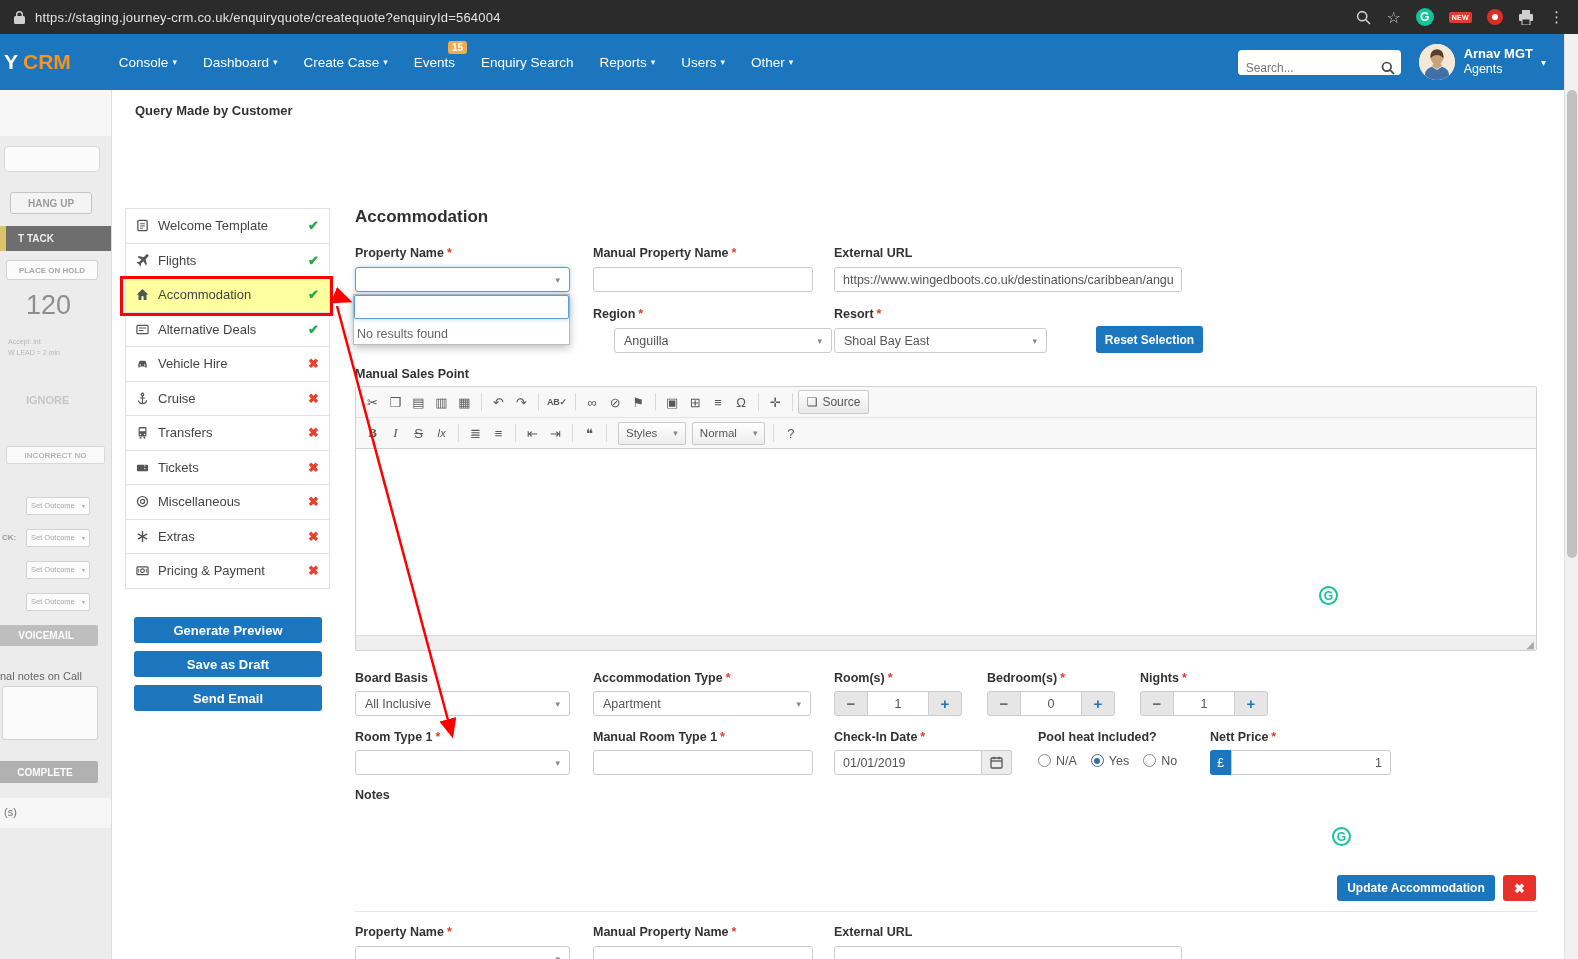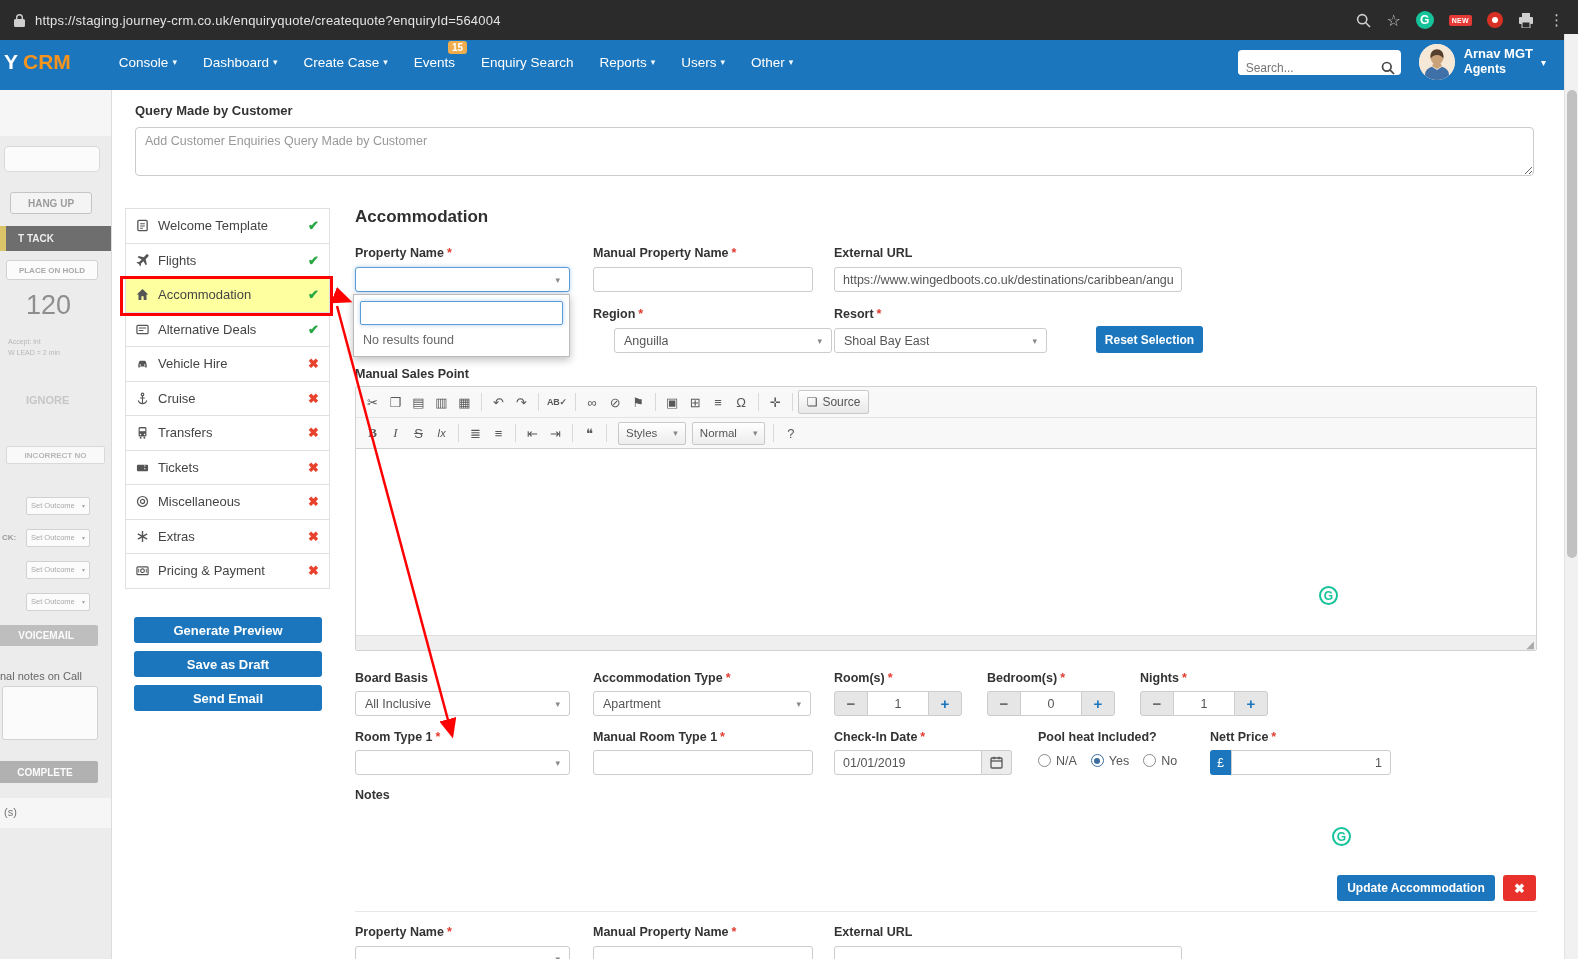--- a/index.html
+++ b/index.html
@@ -1,20 +1,20 @@
 <!DOCTYPE html>
 <html><head>
 <meta charset="utf-8">
 <style>
 *{box-sizing:border-box;margin:0;padding:0}
 html,body{width:1578px;height:959px}
 body{position:relative;font-family:"Liberation Sans",sans-serif;font-size:13px;color:#333;background:#fff;overflow:hidden}
 .abs{position:absolute}
 
-#browser-bar{position:absolute;left:0;top:0;width:1578px;height:40px;background:#2b2b2b;display:flex;align-items:center;z-index:5}
+#browser-bar{position:absolute;left:0;top:0;width:1578px;height:34px;background:#2b2b2b;display:flex;align-items:center;z-index:5}
 .lock{margin-left:14px;display:flex;align-items:center}
 .url{margin-left:10px;font-size:13px;color:#e3e3e3;letter-spacing:.2px}
 .bb-icons{margin-left:auto;display:flex;align-items:center;gap:15px;margin-right:14px;color:#cfcfcf}
 .bb-icons>span{display:inline-flex;align-items:center;justify-content:center;cursor:pointer}
 .star{font-size:16px;color:#cfcfcf}
 .gram-ext{width:18px;height:18px;border-radius:50%;background:#15c39a;color:#fff;font-weight:bold;font-size:12px}
 .new-badge{background:#e53935;color:#fff;font-size:7px;font-weight:bold;padding:2px 3px;border-radius:2px;letter-spacing:.3px}
 .red-ext{width:16px;height:16px;border-radius:50%;background:#d93025;position:relative}
 .red-ext::after{content:"";position:absolute;inset:5px;background:#fff;border-radius:50%}
 .dots{font-size:15px;color:#cfcfcf}
@@ -25,21 +25,21 @@
 .nav-items{display:flex;align-items:center;gap:26px;margin-left:48px}
 .nav-item{font-size:13.5px;cursor:pointer;position:relative;white-space:nowrap;display:flex;align-items:center}
 .nav-item .caret{font-size:9px;margin-left:4px;opacity:.95}
 .nav-badge{position:absolute;top:-14px;right:-12px;background:#f0ad4e;color:#fff;font-size:10px;font-weight:bold;padding:1px 4px;border-radius:3px}
 .nav-search{margin-left:auto;width:163px;height:25px;background:#fff;border-radius:4px;display:flex;align-items:flex-end;overflow:hidden}
 .nav-search input{flex:1;border:none;outline:none;font-size:12px;padding:0 8px;color:#333;font-family:inherit;min-width:0}
 .nav-search .sicon{width:26px;display:flex;align-items:center;justify-content:center;color:#444;cursor:pointer}
 .avatar{width:36px;height:36px;border-radius:50%;overflow:hidden;margin-left:18px;flex:none;cursor:pointer;background:#fdeedd}
 .user-block{margin-left:9px;line-height:1.15;cursor:pointer}
 .uname{font-size:13px;font-weight:bold}
-.urole{font-size:12.5px;font-weight:bold}
+.urole{font-size:12.5px;font-weight:normal}
 .user-caret{font-size:10px;margin:0 18px 0 8px;cursor:pointer}
 
 #softphone{position:absolute;left:0;top:90px;width:112px;height:869px;background:#ececec;border-right:1px solid #dcdcdc;overflow:hidden}
 .sp-inner{position:absolute;inset:0;opacity:.8}
 .sp-inner>*{position:absolute}
 .sp-topwhite{left:0;top:0;width:112px;height:46px;background:#f9f9f9}
 .sp-topbox{left:4px;top:56px;width:96px;height:26px;background:#fff;border:1px solid #d5d5d5;border-radius:4px}
 .sp-hangup{left:10px;top:102px;width:82px;height:22px;background:#f7f7f7;border:1px solid #bbb;border-radius:3px;color:#888;font-size:10px;font-weight:bold;font-family:inherit;cursor:pointer}
 .sp-dark{left:0;top:136px;width:112px;height:25px;background:#4f4f4f;border-left:6px solid #d8b94a;color:#eee;font-size:10px;font-weight:bold;display:flex;align-items:center;padding-left:12px}
 .sp-hold{left:6px;top:170px;width:92px;height:20px;background:#fff;border:1px solid #ccc;border-radius:3px;color:#999;font-size:8px;font-weight:bold;font-family:inherit;cursor:pointer}
@@ -78,21 +78,21 @@
 
 .form-title{font-size:17px;font-weight:bold;color:#2f2f2f}
 .flabel{font-size:12.5px;font-weight:bold;color:#333;white-space:nowrap}
 .req{color:#e03c31;margin-left:3px}
 .select{height:25px;border:1px solid #ccc;border-radius:3px;background:#fff;display:flex;align-items:center;padding:0 9px;font-size:12.5px;color:#555;cursor:pointer}
 .select .sel-val{white-space:nowrap;overflow:hidden}
 .sel-caret{margin-left:auto;font-size:9px;color:#888}
 .select.focused{border-color:#5b9dd9;box-shadow:0 0 4px rgba(81,153,219,.45)}
 .input{height:25px;border:1px solid #ccc;border-radius:3px;padding:0 8px;font-size:12.5px;color:#555;font-family:inherit;background:#fff;outline:none}
 .input.right{text-align:right}
-.dd-panel{width:217px;background:#fff;border:1px solid #bbb;box-shadow:0 3px 8px rgba(0,0,0,.25);z-index:20;padding:6px}
+.dd-panel{width:217px;background:#fff;border:1px solid #bbb;box-shadow:0 3px 8px rgba(0,0,0,.25);z-index:20;}
 .dd-search{width:100%;height:24px;border:1px solid #5b9dd9;border-radius:2px;outline:none;font-family:inherit;font-size:12.5px;padding:0 6px;box-shadow:0 0 4px rgba(81,153,219,.45)}
 .dd-noresults{font-size:12.5px;color:#666;padding:8px 3px 3px 3px}
 .btn-blue{background:#1c76bd;border:none;border-radius:3px;color:#fff;font-size:12px;font-weight:bold;font-family:inherit;cursor:pointer}
 
 .editor{width:1182px;border:1px solid #d1d1d1;border-radius:2px;background:#fff}
 .tb-row{background:#f8f8f8;border-bottom:1px solid #e3e3e3;min-height:31px;display:flex;align-items:center;padding:2px 5px;flex-wrap:nowrap}
 .tb-row:nth-child(2){border-bottom:1px solid #d1d1d1}
 .tb-icons{display:flex;align-items:center}
 .tb-btn{min-width:23px;height:24px;display:inline-flex;align-items:center;justify-content:center;color:#595959;font-size:13px;border-radius:2px;padding:0 3px;cursor:pointer}
 .tb-btn.small{font-size:9px;font-weight:bold;letter-spacing:-.3px}
@@ -256,21 +256,20 @@
     <div class="sp-noteslbl">nal notes on Call</div>
     <textarea class="sp-notesbox" style=""></textarea>
     <button class="sp-complete">COMPLETE</button>
     <div class="sp-bottomrow"><span>(s)</span></div>
   </div>
 </div>
 
 <div id="main">
 
   <div class="qlabel" style="left:23px;top:13px">Query Made by Customer</div>
-  <textarea class="ta" style="left: 23px; top: 37px; width: 1399px; height: 49px;" placeholder="Add Customer Enquiries Query Made by Customer"></textarea>
 
   <div class="section-list" style="left:13px;top:118px">
       <div class="sb-item">
         <span class="sb-icon">
           <svg viewBox="0 0 14 14" width="13" height="13">
             <rect x="2" y="1.5" width="10" height="11" rx="1" fill="none" stroke="currentColor" stroke-width="1.4"></rect>
             <path d="M4.5 5h5M4.5 7.5h5M4.5 10h3" stroke="currentColor" stroke-width="1.1" fill="none"></path>
           </svg>
         </span>
         <span class="sb-label">Welcome Template</span>

